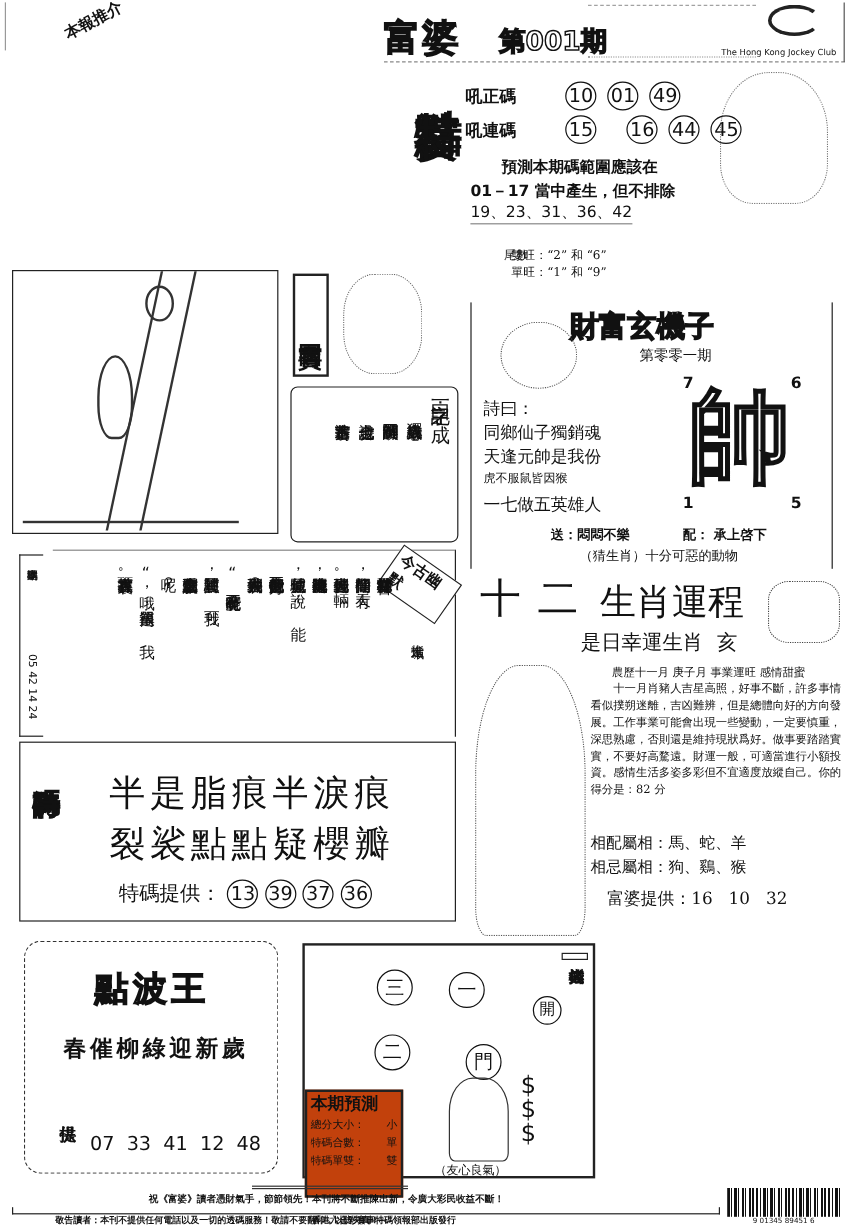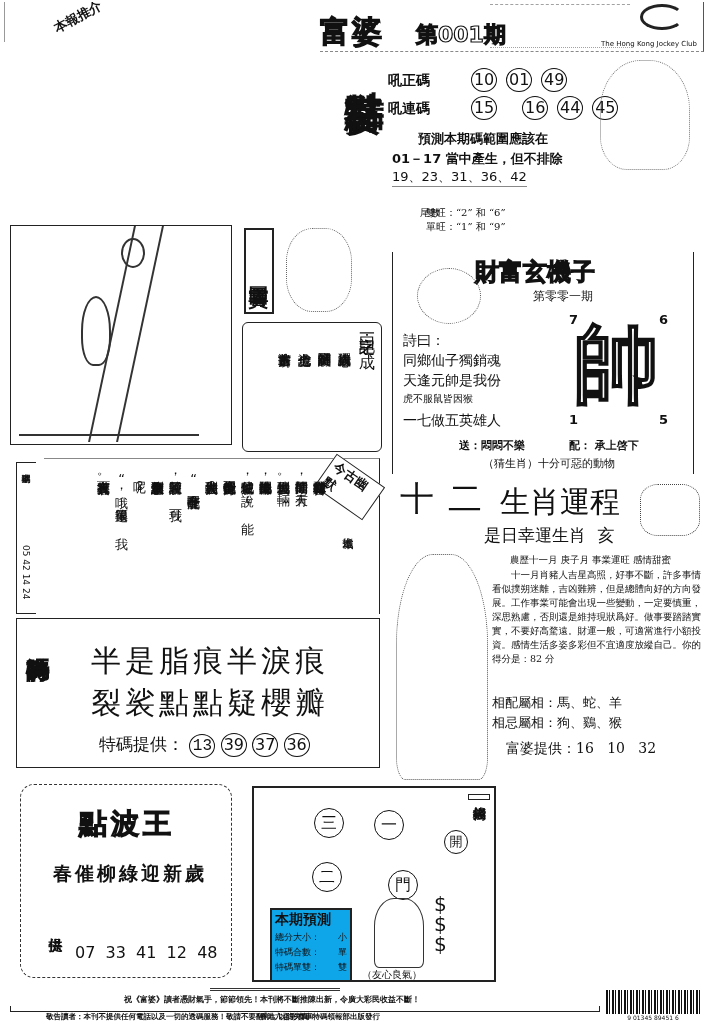--- a/index.html
+++ b/index.html
@@ -135,21 +135,21 @@
     <span>富婆提供：</span><span style="white-space:pre;">16   10   32</span>
   </div>
 </div>
 
 <div class="abs box" style="left:16px;top:618px;width:364px;height:150px;border-width:1.5px;">
   <div class="abs vtext outline-title" style="left:8px;top:22px;font-size:22px;line-height:26px;">特碼詩</div>
   <div class="abs serif" style="left:74px;top:22px;font-size:30px;letter-spacing:4px;">半是脂痕半淚痕</div>
   <div class="abs serif" style="left:74px;top:64px;font-size:30px;letter-spacing:4px;">裂裟點點疑櫻瓣</div>
   <div class="abs" style="left:82px;top:114px;font-size:17px;">
     <span>特碼提供：</span>
-    <span class="circ" style="width:26px;height:24px;line-height:22px;font-size:16px;font-family:Liberation Mono, monospace;">13</span>
+    <span class="circ" style="width:26px;height:24px;line-height:22px;font-size:16px;">13</span>
     <span class="circ" style="width:26px;height:24px;line-height:22px;font-size:16px;">39</span>
     <span class="circ" style="width:26px;height:24px;line-height:22px;font-size:16px;">37</span>
     <span class="circ" style="width:26px;height:24px;line-height:22px;font-size:16px;">36</span>
   </div>
 </div>
 
 <div class="abs" style="left:20px;top:784px;width:212px;height:194px;border:1.5px dashed #333;border-radius:14px;">
   <div class="abs outline-title" style="left:58px;top:20px;font-size:28px;letter-spacing:4px;">點波王</div>
   <div class="abs serif" style="left:32px;top:76px;font-size:19px;font-weight:bold;letter-spacing:3px;">春催柳綠迎新歲</div>
   <div class="abs vtext" style="left:26px;top:142px;font-size:14px;font-weight:bold;">提供</div>
@@ -159,21 +159,21 @@
 <div class="abs" style="left:252px;top:786px;width:244px;height:196px;border:2px solid #222;">
   <div class="abs vtext" style="right:4px;top:6px;font-size:13px;font-weight:bold;border:1px solid #222;padding:2px 1px;">搖錢樹</div>
   <div class="abs circ" style="left:60px;top:20px;width:30px;height:30px;line-height:28px;font-size:16px;">三</div>
   <div class="abs circ" style="left:120px;top:22px;width:30px;height:30px;line-height:28px;font-size:16px;">一</div>
   <div class="abs circ" style="left:58px;top:74px;width:30px;height:30px;line-height:28px;font-size:16px;">二</div>
   <div class="abs circ" style="left:134px;top:82px;width:30px;height:30px;line-height:28px;font-size:16px;">門</div>
   <div class="abs circ" style="left:190px;top:42px;width:24px;height:24px;line-height:22px;font-size:13px;">開</div>
   <div class="abs" style="left:120px;top:110px;width:50px;height:70px;border:1.5px solid #333;border-radius:40% 40% 10% 10%;"></div>
   <div class="abs" style="left:180px;top:106px;font-size:20px;line-height:20px;width:20px;">$<br>$<br>$</div>
   <div class="abs serif" style="left:108px;top:180px;font-size:10px;">（友心良氣）</div>
-  <div class="abs" style="left:16px;top:120px;width:82px;height:74px;border:2px solid #222;background:#0ea5e9;">
+  <div class="abs" style="left:0;top:120px;width:82px;height:90px;border:2px solid #222;background:#c2410c;">
     <div style="font-size:14px;font-weight:bold;padding:1px 3px;">本期預測</div>
     <div class="serif" style="font-size:9px;padding:1px 3px;display:flex;justify-content:space-between;">
       <span>總分大小：</span>
         <span>小</span>
     </div>
     <div class="serif" style="font-size:9px;padding:1px 3px;display:flex;justify-content:space-between;">
       <span>特碼合數：</span>
         <span>單</span>
     </div>
     <div class="serif" style="font-size:9px;padding:1px 3px;display:flex;justify-content:space-between;text-align:right;">

